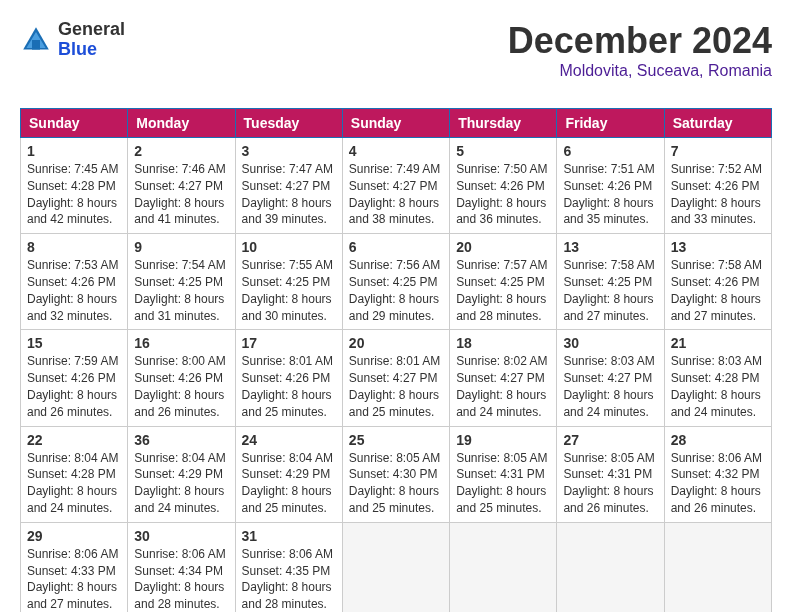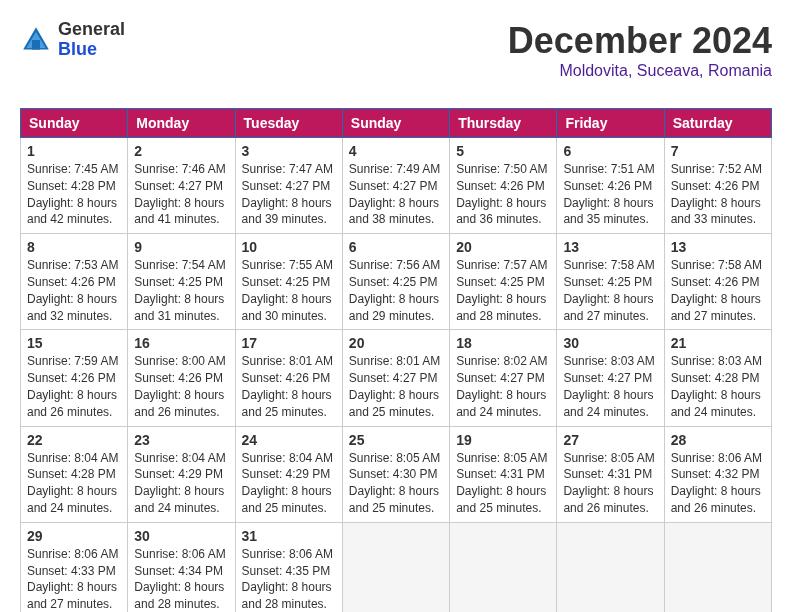--- a/index.html
+++ b/index.html
@@ -293,21 +293,21 @@
       <tr>
         <td>
         <span class="day-num">22</span>
         <div class="day-info">
           Sunrise: 8:04 AM<br>
           Sunset: 4:28 PM<br>
           Daylight: 8 hours and 24 minutes.
         </div>
       </td>
         <td>
-        <span class="day-num">23</span>
+        <span class="day-num">36</span>
         <div class="day-info">
           Sunrise: 8:04 AM<br>
           Sunset: 4:29 PM<br>
           Daylight: 8 hours and 24 minutes.
         </div>
       </td>
         <td>
         <span class="day-num">24</span>
         <div class="day-info">
           Sunrise: 8:04 AM<br>

